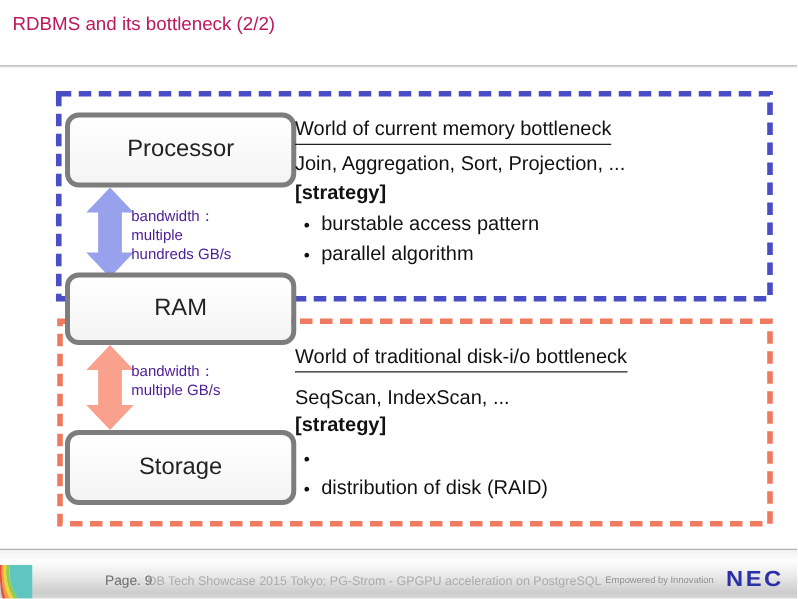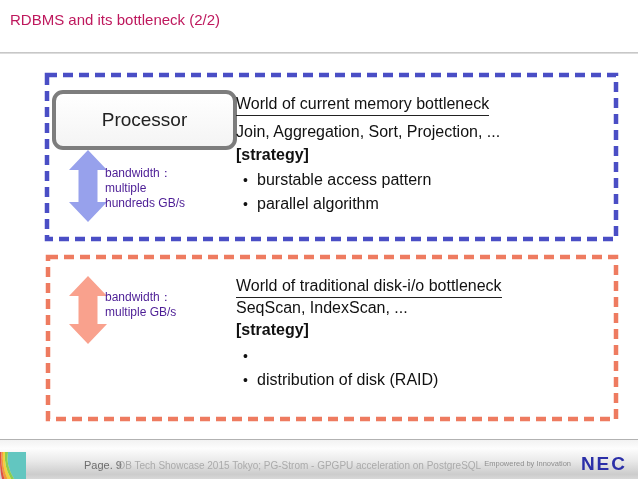--- a/index.html
+++ b/index.html
@@ -32,21 +32,21 @@
   .bw1{top:166px;}
   .bw2{top:290px;}
   .panel-text{position:absolute;left:236px;width:375px;font-size:16px;color:#111;}
   .panel-memory{top:94px;}
   .panel-disk{top:276px;}
   .panel-heading{
     display:inline-block;line-height:20px;
     border-bottom:1.5px solid #222;padding-bottom:1px;
   }
   .mb6{margin-bottom:6px;}.mb3{margin-bottom:3px;}.mb5{margin-bottom:5px;}
-  .mb11{}.mb2{margin-bottom:2px;}
+  .mb11{margin-bottom:11px;}.mb2{margin-bottom:2px;}
   .workloads{line-height:20px;}
   .strategy{line-height:20px;font-weight:bold;}
   .bullet-row{display:flex;line-height:20px;margin-bottom:4px;}
   .bullet-dot{width:14px;padding-left:7px;font-size:14px;color:#111;flex:none;}
   .footer-bar{
     position:absolute;left:0;bottom:0;width:638px;height:40px;
     border-top:1px solid #b2b2b2;box-sizing:border-box;
     background:linear-gradient(180deg,#f2f2f2 0%,#fdfdfd 22%,#ececec 50%,#cccccc 88%,#d8d8d8 100%);
   }
   .corner-deco{position:absolute;left:0;bottom:0;}
@@ -71,20 +71,26 @@
 
   <svg class="svg-layer" width="638" height="479" viewBox="0 0 638 479">
     <rect x="47" y="75" width="569" height="164" fill="none" stroke-width="4.5" stroke-dasharray="10 6" stroke="#4a4ec5"></rect>
     <rect x="48" y="257" width="568" height="162" fill="none" stroke-width="4.5" stroke-dasharray="10 6" stroke="#ee7b60"></rect>
     <polygon points="88,150 107,170 97.5,170 97.5,202 107,202 88,222 69,202 78.5,202 78.5,170 69,170" fill="#97a1ec"></polygon>
     <polygon points="88,276 107,296 97.5,296 97.5,324 107,324 88,344 69,324 78.5,324 78.5,296 69,296" fill="#f9a18d"></polygon>
   </svg>
 
   <div class="hwbox box-processor">
     <span>Processor</span>
+  </div>
+  <div class="hwbox box-ram">
+    <span>RAM</span>
+  </div>
+  <div class="hwbox box-storage">
+    <span>Storage</span>
   </div>
 
   <div class="bw-label bw1">
     <div>bandwidth：</div>
     <div>multiple</div>
     <div>hundreds GB/s</div>
   </div>
   <div class="bw-label bw2">
     <div>bandwidth：</div>
     <div>multiple GB/s</div>

